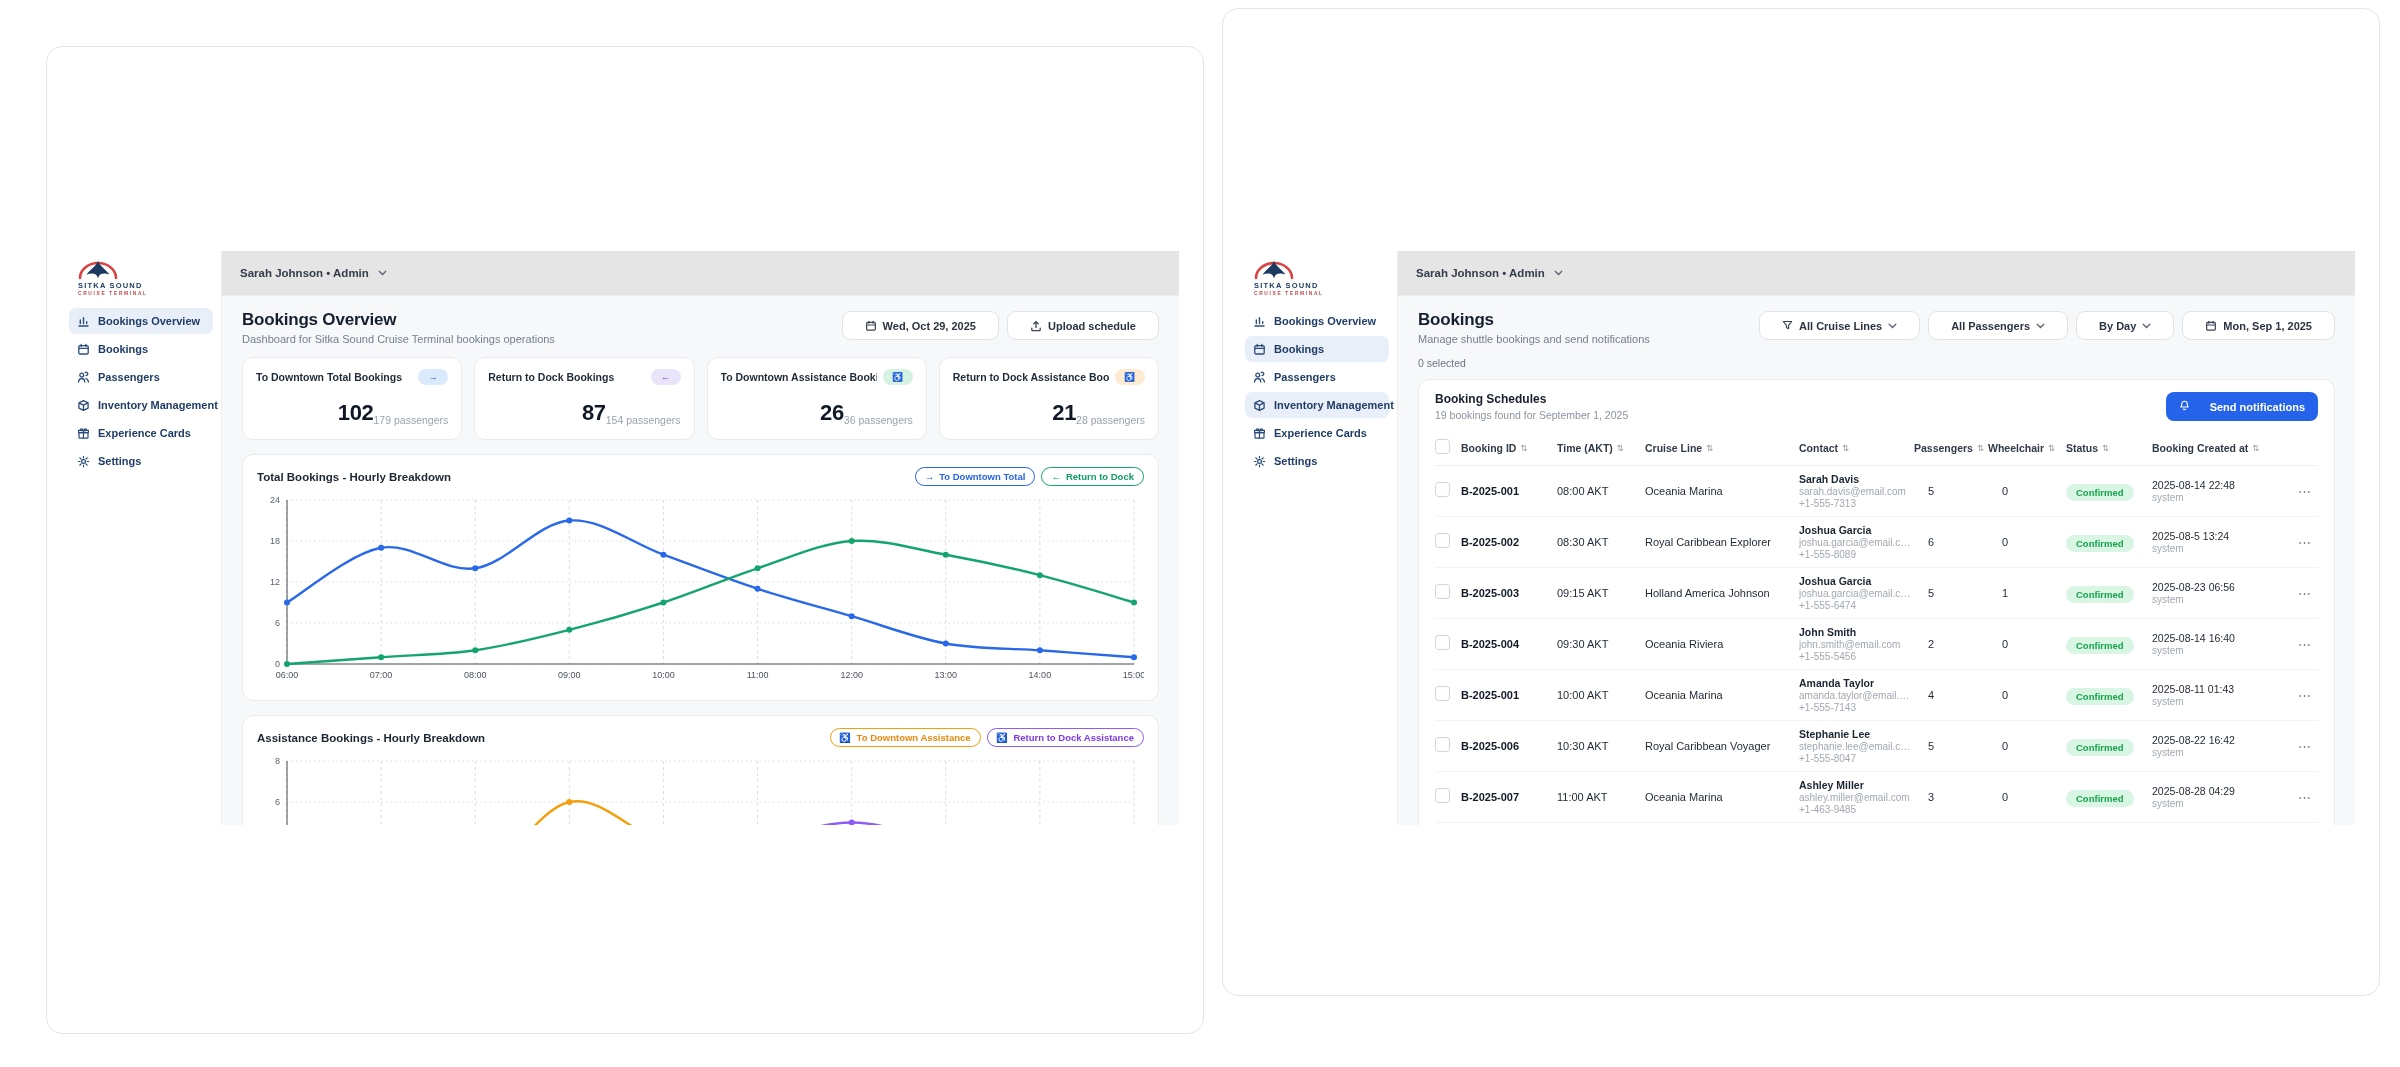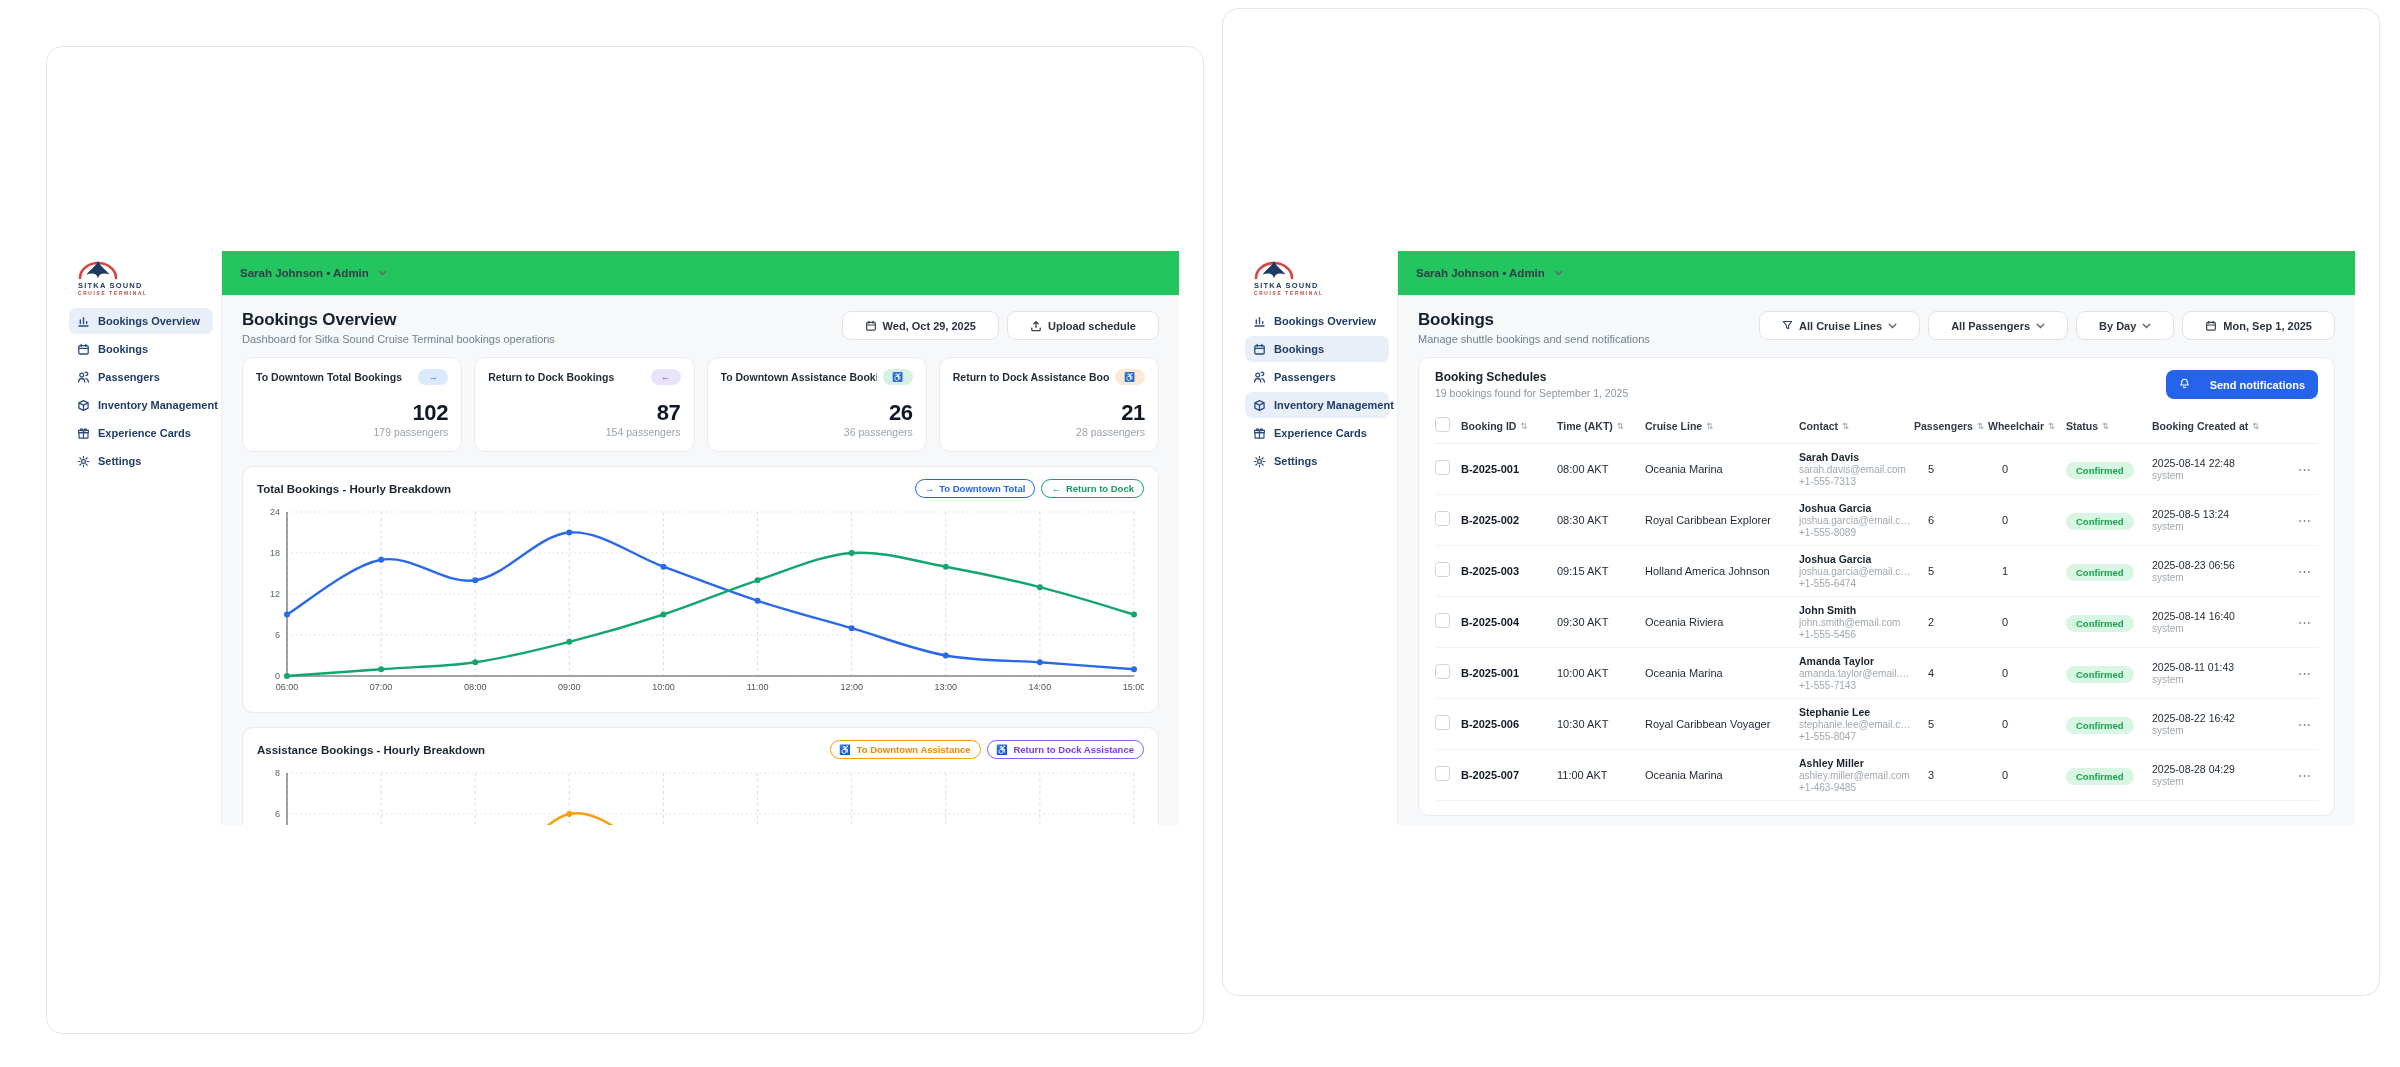--- a/index.html
+++ b/index.html
@@ -17,41 +17,41 @@
   .logo{padding:8px 0 2px 14px;display:flex;flex-direction:column;}
   .logo-text{font-size:7.5px;font-weight:800;color:#1d3a63;letter-spacing:1.2px;margin-top:-2px;margin-left:3px;}
   .logo-tag{font-size:4.8px;font-weight:700;color:#c04444;letter-spacing:1.7px;margin-left:3px;margin-top:1px;}
   .nav{padding:10px 8px;display:flex;flex-direction:column;gap:2px;}
   .nav-item{display:flex;align-items:center;gap:8px;height:26px;padding:0 8px;border-radius:7px;
     font-size:11px;font-weight:600;color:#1f3d66;cursor:pointer;white-space:nowrap;}
   .nav-item.active{background:#e9eff9;}
   .nav-ico{display:inline-flex;color:#2b4c78;}
   
   .maincol{flex:1;display:flex;flex-direction:column;min-width:0;}
-  .topbar{height:44px;flex:0 0 44px;background:#22c55e;border-bottom:1px solid #eceef1;display:flex;align-items:center;padding:0 18px;}
+  .topbar{height:44px;flex:0 0 44px;background:#e5e5e5;border-bottom:1px solid #eceef1;display:flex;align-items:center;padding:0 18px;}
   .user-menu{display:inline-flex;align-items:center;gap:9px;font-size:11.5px;font-weight:700;color:#343d4a;cursor:pointer;}
   .chev{color:#5f6673;display:inline-flex;}
   .body{flex:1;background:#f7f8f9;padding:12px 20px 20px;min-width:0;}
   .page-head{display:flex;justify-content:space-between;align-items:flex-start;margin-bottom:12px;}
   .page-title{font-size:17px;font-weight:800;color:#15202e;margin:2px 0 3px;letter-spacing:-.2px;}
   .page-sub{font-size:11px;color:#73808f;}
   .head-actions{display:flex;gap:8px;margin-top:3px;}
   .btn{display:inline-flex;align-items:center;gap:6px;background:#fff;border:1px solid #dfe3e8;border-radius:9px;
     height:29px;padding:0 22px;font-size:11px;font-weight:700;color:#2a3441;cursor:pointer;white-space:nowrap;font-family:inherit;}
   .btn .ic{display:inline-flex;color:#39424e;}
   
   .stats-row{display:flex;gap:12px;margin-bottom:14px;}
   .stat-card{flex:1;background:#fff;border:1px solid #e8ebef;border-radius:11px;padding:11px 13px 13px;min-width:0;}
   .stat-top{display:flex;justify-content:space-between;align-items:center;margin-bottom:15px;gap:6px;}
   .stat-label{font-size:10.5px;font-weight:700;color:#1f2a37;white-space:nowrap;overflow:hidden;}
   .badge{min-width:30px;height:16px;border-radius:999px;display:inline-flex;align-items:center;justify-content:center;
     font-size:9px;font-weight:700;flex:0 0 auto;}
   .b-blue{background:#dbe9fd;color:#2563eb;} .b-purple{background:#eae4fb;color:#7c3aed;}
   .b-green{background:#d5f2e3;color:#0f9d63;} .b-orange{background:#fdead2;color:#e8762c;}
-  .stat-bottom{display:flex;justify-content:flex-end;align-items:flex-end;flex-direction:column;}
+  .stat-bottom{display:flex;justify-content:flex-end;align-items:flex-end;}
   .stat-value{font-size:22px;font-weight:800;color:#101826;letter-spacing:-.3px;}
   .stat-sub{font-size:10.5px;color:#9aa3ad;}
   
   .chart-card{background:#fff;border:1px solid #e8ebef;border-radius:11px;padding:12px 14px;margin-bottom:14px;}
   .chart-head{display:flex;justify-content:space-between;align-items:center;margin-bottom:6px;}
   .chart-title{font-size:11.5px;font-weight:700;color:#1c2733;}
   .chart-legend{display:flex;gap:6px;}
   .pill{display:inline-flex;align-items:center;gap:5px;border-radius:999px;padding:3px 9px;font-size:9.5px;
     font-weight:700;background:#fff;cursor:pointer;font-family:inherit;white-space:nowrap;}
   .p-blue{border:1px solid #2563eb;color:#2563eb;} .p-green{border:1px solid #12a56f;color:#0f9d63;}
@@ -509,20 +509,21 @@
                       <svg width="12" height="12" viewBox="0 0 13 13" fill="none" stroke="currentColor" stroke-width="1.3" stroke-linecap="round">
                         <rect x="1.8" y="2.6" width="9.4" height="8.4" rx="1.2"></rect>
                         <path d="M1.8 5.4h9.4M4.2 1.4v2M8.8 1.4v2"></path>
                       </svg>
                     </span>
                   <span>Mon, Sep 1, 2025</span>
                 </button>
               </div>
             </div>
 
+            <div class="selected">0 selected</div>
 
             <div class="sched-card">
               <div class="sched-head">
                 <div>
                   <div class="sched-title">Booking Schedules</div>
                   <div class="sched-sub">19 bookings found for September 1, 2025</div>
                 </div>
                 <button class="btn-primary">
                   <span><svg width="11" height="11" viewBox="0 0 12 12" fill="none" stroke="#fff" stroke-width="1.2" stroke-linecap="round" stroke-linejoin="round">
                         <path d="M6 1.4a3 3 0 0 1 3 3c0 2.2.7 2.9 1 3.2H2c.3-.3 1-1 1-3.2a3 3 0 0 1 3-3zM4.9 9.8a1.15 1.15 0 0 0 2.2 0"></path>

